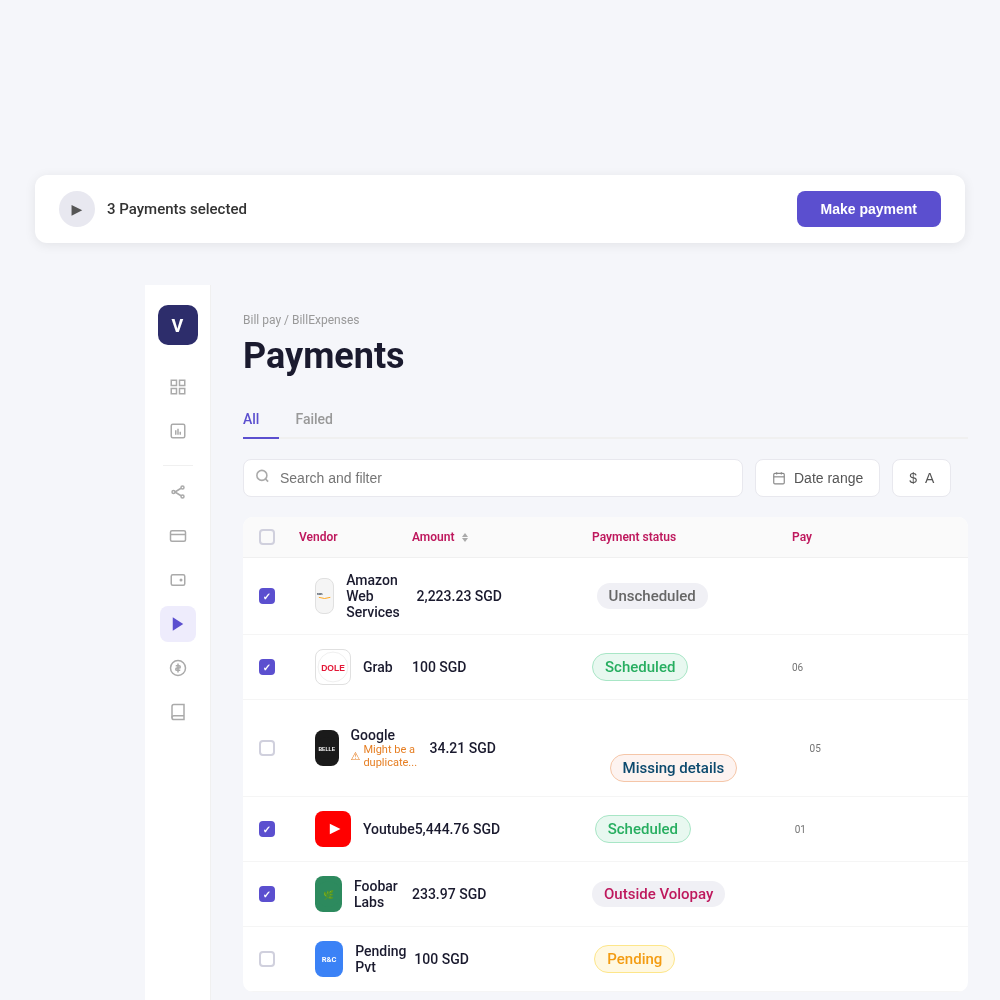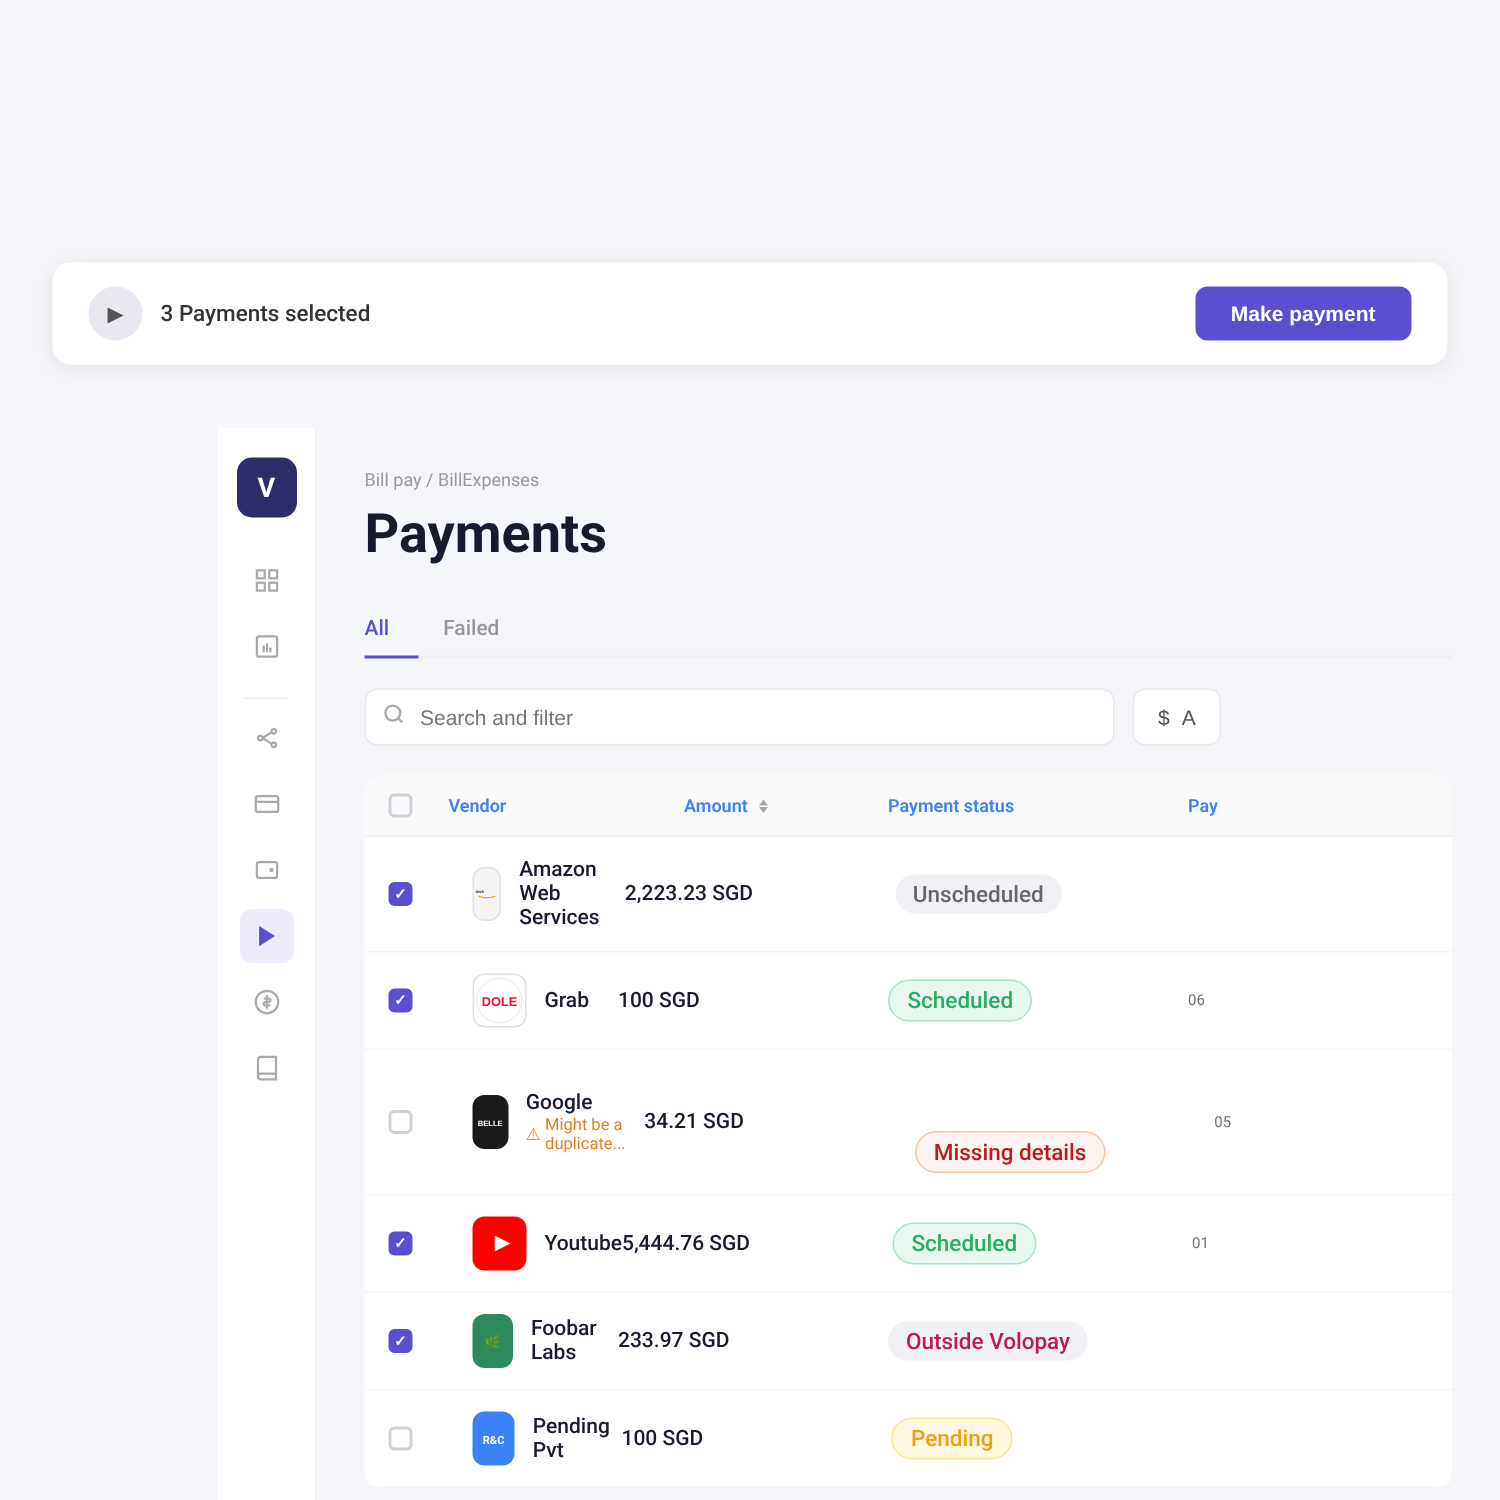--- a/index.html
+++ b/index.html
@@ -210,28 +210,27 @@
       display: grid;
       grid-template-columns: 40px 1fr 180px 200px 160px;
       padding: 12px 16px;
       background: #fafafa;
       border-bottom: 1px solid #f0f0f0;
       align-items: center;
     }
     .th {
       font-size: 12px;
       font-weight: 600;
-      color: #3b82f6;
+      color: #be185d;
       text-transform: none;
     }
     .th.amount-col {
       display: flex;
       align-items: center;
       gap: 4px;
-      margin-left: 44px;
     }
 
     .table-row {
       display: grid;
       grid-template-columns: 40px 1fr 180px 200px 160px;
       padding: 14px 16px;
       border-bottom: 1px solid #f5f5f5;
       align-items: center;
     }
 
@@ -288,21 +287,21 @@
       background: #f0f0f5;
       color: #666;
     }
     .status-scheduled {
       background: #e8f8f0;
       color: #27ae60;
       border: 1px solid #a8e6c6;
     }
     .status-missing {
       background: #fdf3f0;
-      color: #b91c1c;
+      color: #0c4a6e;
       border: 1px solid #f5c6a8;
       margin-top: 40px;
     }
     .status-outside {
       background: #f0f0f5;
       color: #be185d;
     }
     .status-pending {
       background: #fff8e1;
       color: #f39c12;
@@ -475,20 +474,29 @@
     <div class="search-input-wrapper">
       <span class="search-icon-inner">
         <svg width="15" height="15" viewBox="0 0 24 24" fill="none" stroke="#aaa" stroke-width="2.5">
             <circle cx="11" cy="11" r="8"></circle>
             <line x1="21" y1="21" x2="16.65" y2="16.65"></line>
           </svg>
       </span>
       <input class="search-input" type="text" placeholder="Search and filter" style="">
     </div>
     <button class="filter-btn">
+      <svg width="14" height="14" viewBox="0 0 24 24" fill="none" stroke="#888" stroke-width="2">
+          <rect x="3" y="4" width="18" height="18" rx="2"></rect>
+          <line x1="16" y1="2" x2="16" y2="6"></line>
+          <line x1="8" y1="2" x2="8" y2="6"></line>
+          <line x1="3" y1="10" x2="21" y2="10"></line>
+        </svg>
+      <span>Date range</span>
+    </button>
+    <button class="filter-btn">
       <span>$</span>
       <span>A</span>
     </button>
   </div>
 
   <div class="table-container">
     <div class="table-header">
       <div>
         <div class="checkbox"></div>
       </div>

